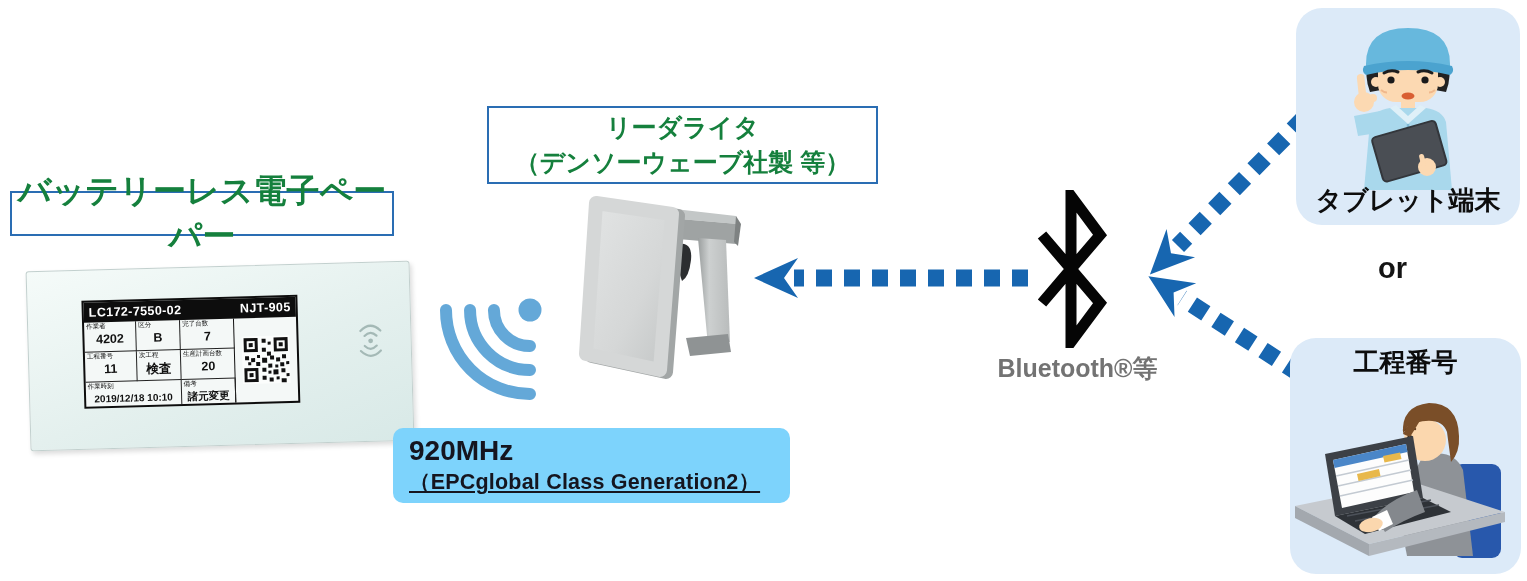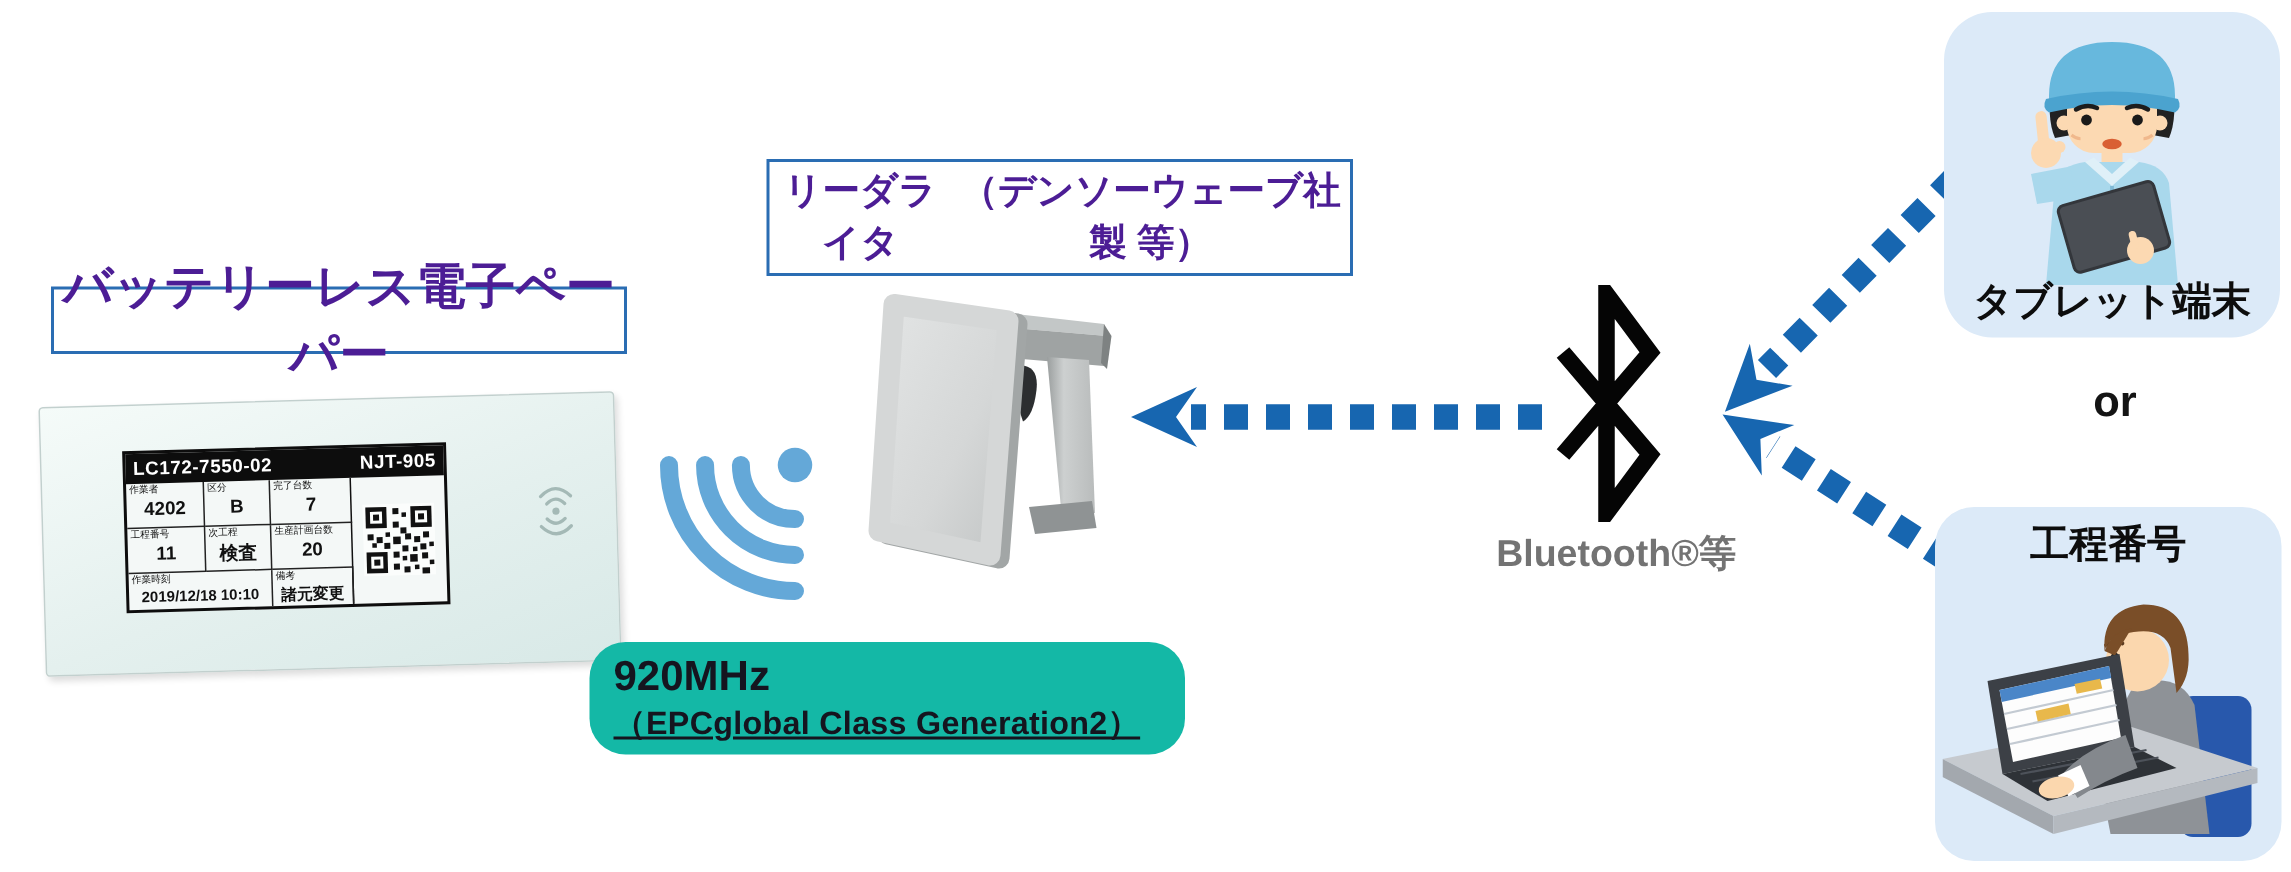--- a/index.html
+++ b/index.html
@@ -1,23 +1,23 @@
 <!DOCTYPE html>
 <html><head>
 <meta charset="utf-8">
 <style>
   html,body{margin:0;padding:0;background:#fff;}
   .canvas{position:relative;width:1527px;height:581px;background:#ffffff;overflow:hidden;
           font-family:"Liberation Sans",sans-serif;color:#111;}
   .abs{position:absolute;}
 
   
-  .outline-label{position:absolute;background:#fff;border:2px solid #2a6db3;color:#4c1d95;
-    font-weight:bold;display:flex;flex-direction:row;align-items:center;justify-content:center;
-    text-align:center;margin-left:24px;}
+  .outline-label{position:absolute;background:#fff;border:2px solid #2a6db3;color:#15803d;
+    font-weight:bold;display:flex;flex-direction:column;align-items:center;justify-content:center;
+    text-align:center;}
   #epaper-label{left:10px;top:191px;width:380px;height:41px;font-size:33px;}
   #reader-label{left:487px;top:106px;width:387px;height:74px;font-size:25px;line-height:1.42;}
 
   
   #epaper-device{left:28px;top:266px;width:382px;height:178px;transform:rotate(-1.6deg);
     background:linear-gradient(160deg,#f5fbf9 0%,#e4f0ee 55%,#d8e9e7 100%);
     border:1px solid #c2d0ce;border-radius:3px;box-shadow:2px 3px 5px rgba(0,0,0,0.14);}
   #epaper-screen{position:absolute;left:54px;top:30px;width:216px;height:108px;
     background:#f4f8f7;border:2px solid #0d0d0d;box-sizing:border-box;}
   .ep-header{display:flex;justify-content:space-between;align-items:center;background:#0d0d0d;
@@ -30,36 +30,36 @@
   .ep-cell:nth-child(3n){border-right:none;}
   .ep-cell .lab{position:absolute;top:0px;left:2px;font-size:6.5px;color:#111;}
   .ep-cell .val{display:block;text-align:center;margin-top:10px;font-size:12.5px;font-weight:bold;color:#111;}
   .ep-cell.span2{grid-column:1 / span 2;}
   .ep-cell.last-row{border-bottom:none;}
   .ep-cell.time .val{font-size:10px;margin-top:11px;}
   .ep-cell.note .val{font-size:10.5px;margin-top:10px;}
   .ep-qr{flex:1;display:flex;align-items:center;justify-content:center;}
 
   
-  #freq-box{left:393px;top:428px;width:397px;height:75px;border-radius:24px;background:#14b8a6;
+  #freq-box{left:393px;top:428px;width:397px;height:75px;border-radius:10px;background:#7dd3fc;
     color:#15151f;padding:7px 0 0 16px;box-sizing:border-box;}
   #freq-box .l1{font-size:28px;font-weight:bold;line-height:1.15;}
   #freq-box .l2{font-size:21.5px;font-weight:bold;letter-spacing:.2px;text-decoration:underline;}
 
   
   #bt-label{left:980px;top:352px;width:195px;text-align:center;font-size:25px;font-weight:600;color:#737373;}
 
   
   .soft-box{position:absolute;background:#dceaf8;border-radius:26px;}
-  #tablet-box{left:1296px;top:8px;width:224px;height:217px;border-radius:32px;}
+  #tablet-box{left:1296px;top:8px;width:224px;height:217px;}
   #pc-box{left:1290px;top:338px;width:231px;height:236px;}
   .soft-box .cap{position:absolute;width:100%;text-align:center;font-size:26px;font-weight:600;color:#0d0d0d;}
   #tablet-box .cap{bottom:7px;}
   #pc-box .cap{top:7px;}
-  #or-label{left:1378px;top:252px;width:64px;text-align:center;font-size:29px;font-weight:700;color:#141414;}
+  #or-label{left:1378px;top:252px;width:64px;text-align:left;font-size:29px;font-weight:700;color:#141414;}
 </style>
 </head>
 <body>
 
 <div class="canvas">
 
   <div class="outline-label" id="epaper-label">バッテリーレス電子ペーパー</div>
 
   <div class="abs" id="epaper-device">
     <div id="epaper-screen">

